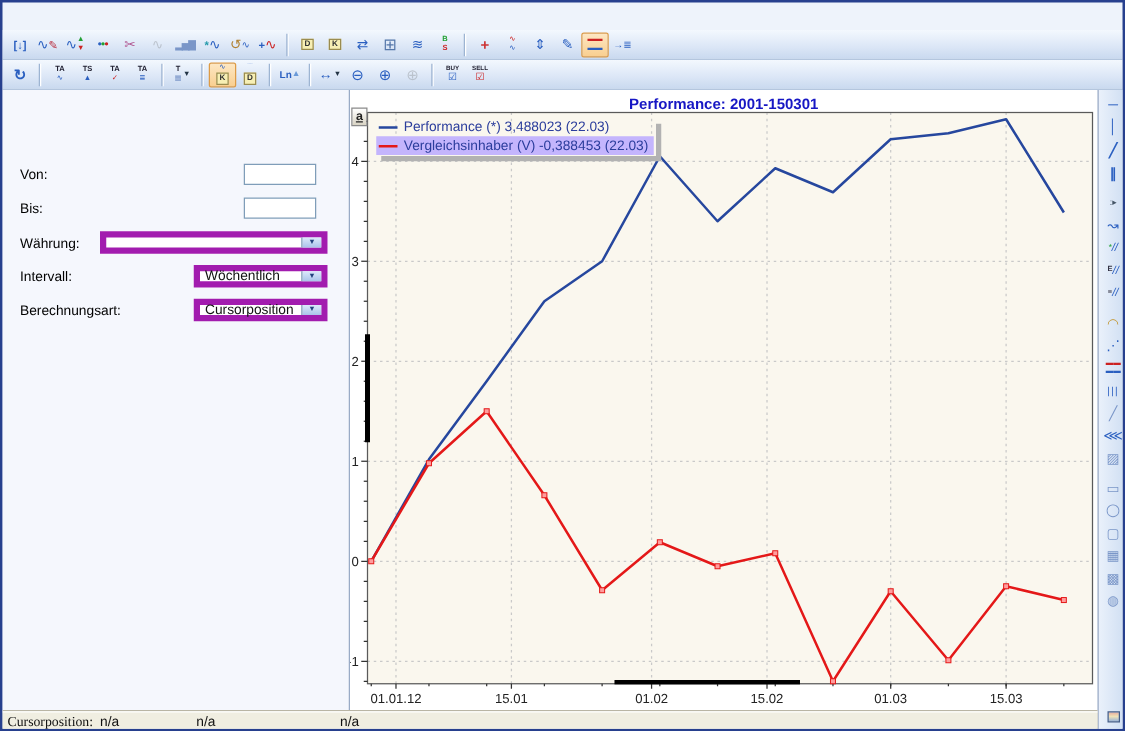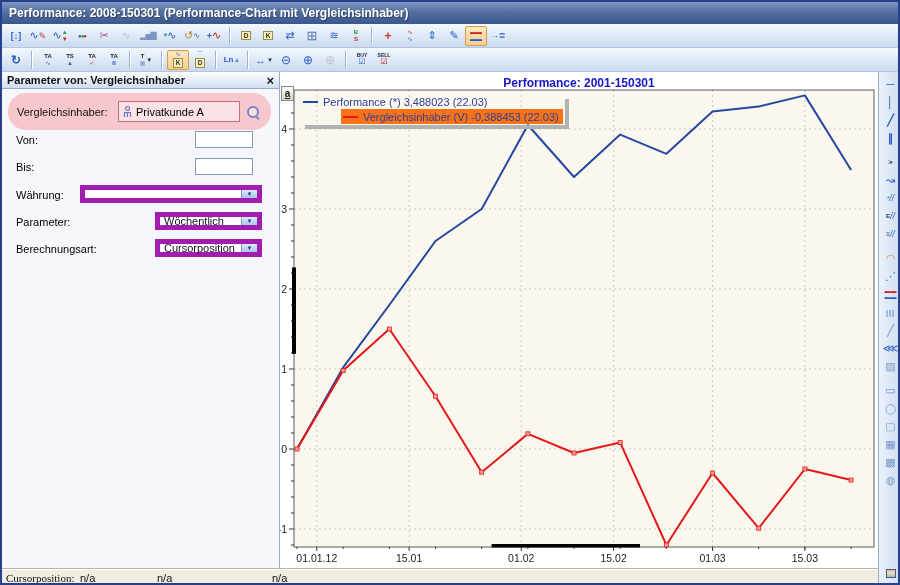--- a/index.html
+++ b/index.html
@@ -54,21 +54,21 @@
 
   
   .chartarea { position:absolute; left:278px; top:70px; width:598px; height:497px; background:#ffffff; }
   .chart-title { position:absolute; left:0; top:4px; width:100%; text-align:center; font-weight:bold; font-size:12px; color:#1717c4; }
   .a-btn { position:absolute; left:1px; top:14px; width:13px; height:15px; border:1px solid #8a8a8a;
     background:linear-gradient(180deg,#ffffff,#d9d4c4); font-size:10px; font-weight:bold; text-align:center;
     line-height:13px; text-decoration:underline; color:#222; cursor:pointer; z-index:3; }
   #chartsvg { position:absolute; left:0; top:0; }
   .legend { position:absolute; left:19px; top:21px; z-index:2; box-shadow:5px 5px 0 -1px #b2b2b2; padding:1px 2px; }
   .legend-row { display:flex; align-items:center; height:15px; padding:0 4px 0 2px; color:#2b3d9c; font-size:11px; white-space:nowrap; }
-  .legend-row.sel { background:#f97316;margin-left:40px; }
+  .legend-row.sel { background:#c4b5fd; }
   .lswatch { display:inline-block; width:15px; border-top:2px solid; margin-right:5px; }
 
   
   .righttb { position:absolute; left:876px; top:70px; width:24px; height:513px;
     background:linear-gradient(90deg,#eaf1fb,#cdddf2); border-left:1px solid #9aabc6;
     display:flex; flex-direction:column; align-items:center; padding-top:3px; }
   .rbtn { width:20px; height:18px; display:flex; align-items:center; justify-content:center; border:1px solid transparent;
     border-radius:2px; background:transparent; font-size:11px; cursor:pointer; padding:0; font-family:inherit; flex:0 0 auto; }
   .rgap { height:6px; flex:0 0 auto; }
   .rbottom { margin-top:auto; margin-bottom:3px; }
@@ -79,23 +79,20 @@
   .statusbar span { position:absolute; top:2px; }
   .sb-label { left:4px;font-family:Liberation Serif, serif; } .sb-v0 { left:78px; } .sb-v1 { left:155px; } .sb-v2 { left:270px; }
 
   svg text { font-family:"Liberation Sans", sans-serif; }
 </style>
 </head>
 <body>
 
 <div class="window">
 
-  <div class="titlebar">
-    <span>Performance: 2008-150301 (Performance-Chart mit Vergleichsinhaber)</span>
-  </div>
 
   <div class="toolbar" id="tb1">
       <button class="tbtn">
         <b style="color:#2a5fc0;font-size:9px">[↓]</b>
       </button>
       <button class="tbtn">
         <span style="color:#2a5fc0">∿</span>
         <span style="color:#bb3344;font-size:9px">✎</span>
       </button>
       <button class="tbtn">
@@ -255,57 +252,42 @@
       </button>
       <button class="tbtn">
         <span class="two">
           <b style="font-size:5px">SELL</b>
           <span style="color:#cc2222;font-size:8px">☑</span>
         </span>
       </button>
     </div>
 
   <div class="leftpanel">
-    <div class="panel-header">
-      <span>Parameter von: Vergleichsinhaber</span>
-      <span class="panel-close">×</span>
-    </div>
-
-    <div class="pink-row">
-      <span class="flabel" style="width:94px">Vergleichsinhaber:</span>
-      <span class="kunde-box">
-        <svg width="9" height="12" viewBox="0 0 9 12">
-          <circle cx="4.5" cy="2.5" r="2" fill="none" stroke="#6a78c4" stroke-width="1.2"></circle>
-          <path d="M1.5 11 L1.5 6.5 L7.5 6.5 L7.5 11 M4.5 6.5 L4.5 11" fill="none" stroke="#6a78c4" stroke-width="1.2"></path>
-        </svg>
-        <span>Privatkunde A</span>
-      </span>
-      <span class="magnifier"></span>
-    </div>
+
 
     <div class="prow" style="top:62px">
       <label>Von:</label>
       <input class="xp-input" style="left: 193px; top: -3px; width: 58px;" value="">
     </div>
 
     <div class="prow" style="top:89px">
       <label>Bis:</label>
       <input class="xp-input" style="left: 193px; top: -3px; width: 58px;" value="">
     </div>
 
     <div class="prow" style="top:117px">
       <label>Währung:</label>
       <div class="combo" style="left:78px; top:-4px; width:182px">
         <span class="combo-val"></span>
         <span class="combo-btn">▼</span>
       </div>
     </div>
 
     <div class="prow" style="top:144px">
-      <label>Parameter:</label>
+      <label>Intervall:</label>
       <div class="combo" style="left:153px; top:-4px; width:107px">
         <span class="combo-val">Wöchentlich</span>
         <span class="combo-btn">▼</span>
       </div>
     </div>
 
     <div class="prow" style="top:171px">
       <label>Berechnungsart:</label>
       <div class="combo" style="left:153px; top:-4px; width:107px">
         <span class="combo-val">Cursorposition</span>

